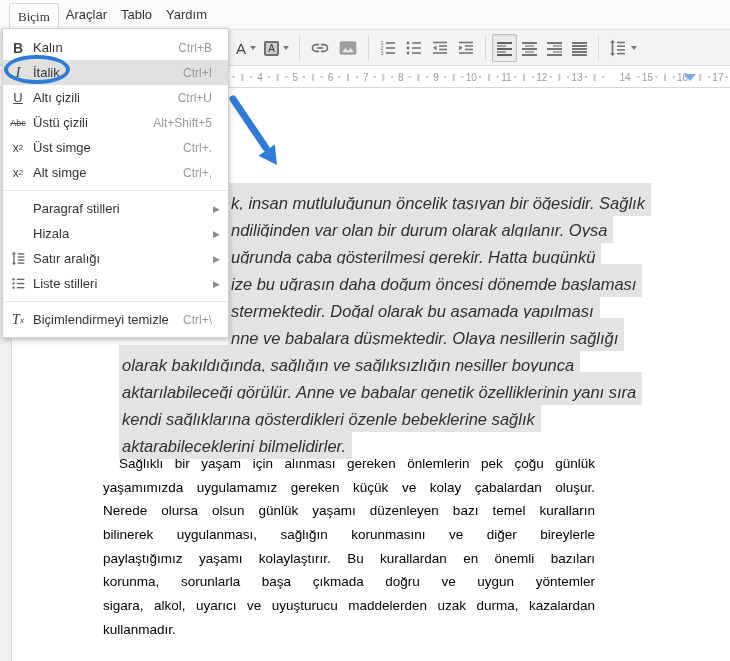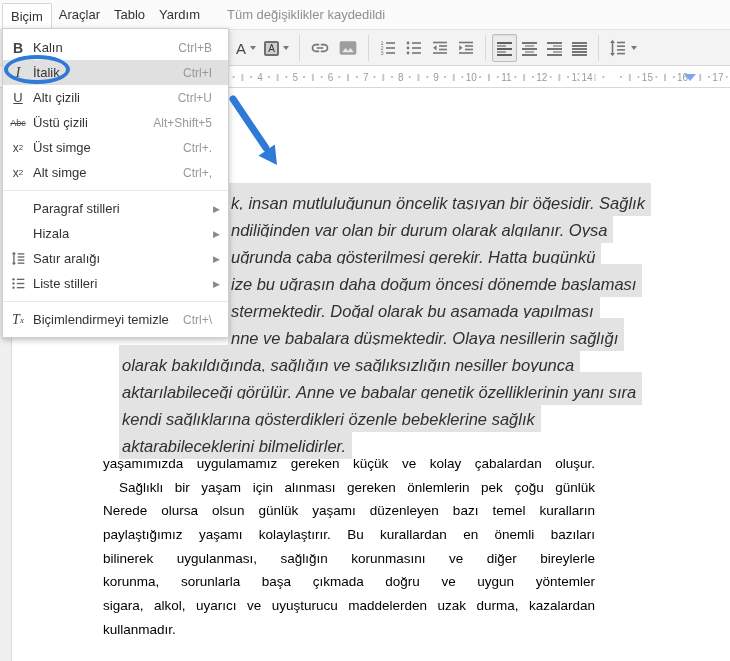--- a/index.html
+++ b/index.html
@@ -3,21 +3,21 @@
 <meta charset="utf-8">
 <style>
   html,body{margin:0;padding:0;}
   body{width:730px;height:661px;position:relative;overflow:hidden;background:#fff;
        font-family:"Liberation Sans",sans-serif;-webkit-font-smoothing:antialiased;}
 
   
   .menubar{position:absolute;left:0;top:0;width:730px;height:29px;background:#fbfbfb;display:flex;align-items:center;z-index:5;}
   .menubar .mb-item{font-size:13px;color:#333;padding:14px 7px;height:29px;line-height:29px;cursor:default;}
   .mb-item.open-tab{background:#fff;border:1px solid #d6d6d6;border-bottom:none;border-radius:2px 2px 0 0;
-                    margin-left:2px;height:26px;line-height:26px;margin-top:3px;padding:0 8px;z-index:35;position:relative;}
+                    margin-left:9px;height:26px;line-height:26px;margin-top:3px;padding:0 8px;z-index:35;position:relative;font-family:Liberation Serif, serif;}
   .mb-status{font-size:13px;color:#8f8f8f;margin-left:20px;}
 
   
   .toolbar{position:absolute;left:0;top:29px;width:730px;height:37px;background:#f3f3f3;
            border-top:1px solid #e4e4e4;border-bottom:1px solid #d8d8d8;box-sizing:border-box;z-index:1;}
   .tb-content{position:absolute;left:232px;top:3px;height:30px;display:flex;align-items:center;}
   .tb-btn{height:26px;display:flex;align-items:center;justify-content:center;padding:0 3px;border:1px solid transparent;border-radius:2px;}
   .tb-btn.pressed{background:#ececec;border-color:#bdbdbd;box-shadow:inset 0 1px 2px rgba(0,0,0,.08);}
   .tb-sep{width:1px;height:26px;background:#d9d9d9;margin:0 6px;}
   .caret{width:0;height:0;border-left:3.5px solid transparent;border-right:3.5px solid transparent;border-top:4px solid #777;margin-left:4px;}
@@ -78,21 +78,20 @@
   .arrow-annot{position:absolute;left:225px;top:90px;z-index:40;}
 </style>
 </head>
 <body>
 
 <div class="menubar">
   <div class="mb-item open-tab">Biçim</div>
   <div class="mb-item">Araçlar</div>
   <div class="mb-item">Tablo</div>
   <div class="mb-item">Yardım</div>
-  <div class="mb-status">Tüm değişiklikler kaydedildi</div>
 </div>
 
 <div class="toolbar">
   <div class="tb-content">
     <div class="tb-btn">
       <span>
         <span class="a-glyph">A</span><span class="a-bar"></span>
       </span>
       <span class="caret"></span>
     </div>
@@ -232,21 +231,21 @@
   <span class="ruler-num" style="left:260px">4</span>
   <span class="ruler-num" style="left:295.2px">5</span>
   <span class="ruler-num" style="left:330.5px">6</span>
   <span class="ruler-num" style="left:365.7px">7</span>
   <span class="ruler-num" style="left:400.9px">8</span>
   <span class="ruler-num" style="left:436.1px">9</span>
   <span class="ruler-num" style="left:471.3px">10</span>
   <span class="ruler-num" style="left:506.5px">11</span>
   <span class="ruler-num" style="left:541.8px">12</span>
   <span class="ruler-num" style="left:577px">13</span>
-  <span class="ruler-num" style="left:587px">14</span>
+  <span class="ruler-num" style="left:625px">14</span>
   <span class="ruler-num" style="left:647.4px">15</span>
   <span class="ruler-num" style="left:682.6px">16</span>
   <span class="ruler-num" style="left:717.9px">17</span>
   <div class="ruler-marker"></div>
 </div>
 
 <div class="doc-area">
   <div class="page"></div>
 </div>
 
@@ -255,25 +254,25 @@
 <div class="il" style="left:228px;top:237px"><span class="hl">uğrunda çaba gösterilmesi gerekir. Hatta bugünkü</span></div>
 <div class="il" style="left:228px;top:264px"><span class="hl">ize bu uğraşın daha doğum öncesi dönemde başlaması</span></div>
 <div class="il" style="left:228px;top:291px"><span class="hl">stermektedir. Doğal olarak bu aşamada yapılması</span></div>
 <div class="il" style="left:228px;top:318px"><span class="hl">nne ve babalara düşmektedir. Olaya nesillerin sağlığı</span></div>
 <div class="il" style="left:119px;top:345px"><span class="hl">olarak bakıldığında, sağlığın ve sağlıksızlığın nesiller boyunca</span></div>
 <div class="il" style="left:119px;top:372px"><span class="hl">aktarılabileceği görülür. Anne ve babalar genetik özelliklerinin yanı sıra</span></div>
 <div class="il" style="left:119px;top:399px"><span class="hl">kendi sağlıklarına gösterdikleri özenle bebeklerine sağlık</span></div>
 <div class="il" style="left:119px;top:426px"><span class="hl">aktarabileceklerini bilmelidirler.</span></div>
 
 <div class="para2">
+  <div class="pl just indent">Sağlıklı bir yaşam için alınması gereken önlemlerin pek çoğu günlük</div>
   <div class="pl just">yaşamımızda uygulamamız gereken küçük ve kolay çabalardan oluşur.</div>
-  <div class="pl just indent">Sağlıklı bir yaşam için alınması gereken önlemlerin pek çoğu günlük</div>
   <div class="pl just">Nerede olursa olsun günlük yaşamı düzenleyen bazı temel kuralların</div>
+  <div class="pl just">bilinerek uygulanması, sağlığın korunmasını ve diğer bireylerle</div>
   <div class="pl just">paylaştığımız yaşamı kolaylaştırır. Bu kurallardan en önemli bazıları</div>
-  <div class="pl just">bilinerek uygulanması, sağlığın korunmasını ve diğer bireylerle</div>
   <div class="pl just">korunma, sorunlarla başa çıkmada doğru ve uygun yöntemler</div>
   <div class="pl just">sigara, alkol, uyarıcı ve uyuşturucu maddelerden uzak durma, kazalardan</div>
   <div class="pl">kullanmadır.</div>
 </div>
 
 <div class="menu">
   <div class="mi">
     <span class="mi-icon ic-b">B</span>
     <span class="mi-label">Kalın</span>
     <span class="mi-shortcut">Ctrl+B</span>

